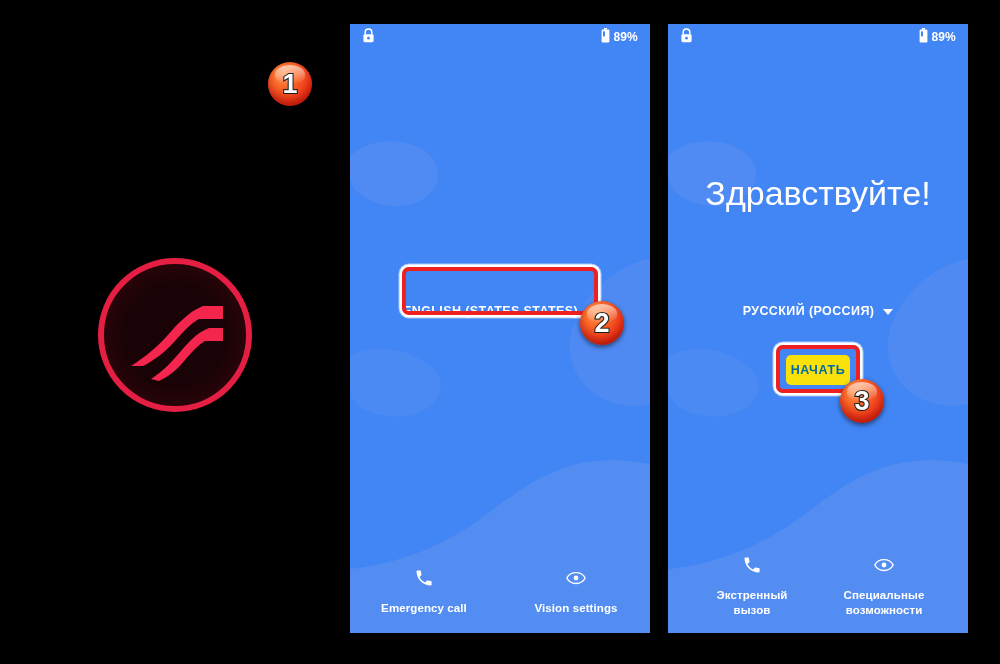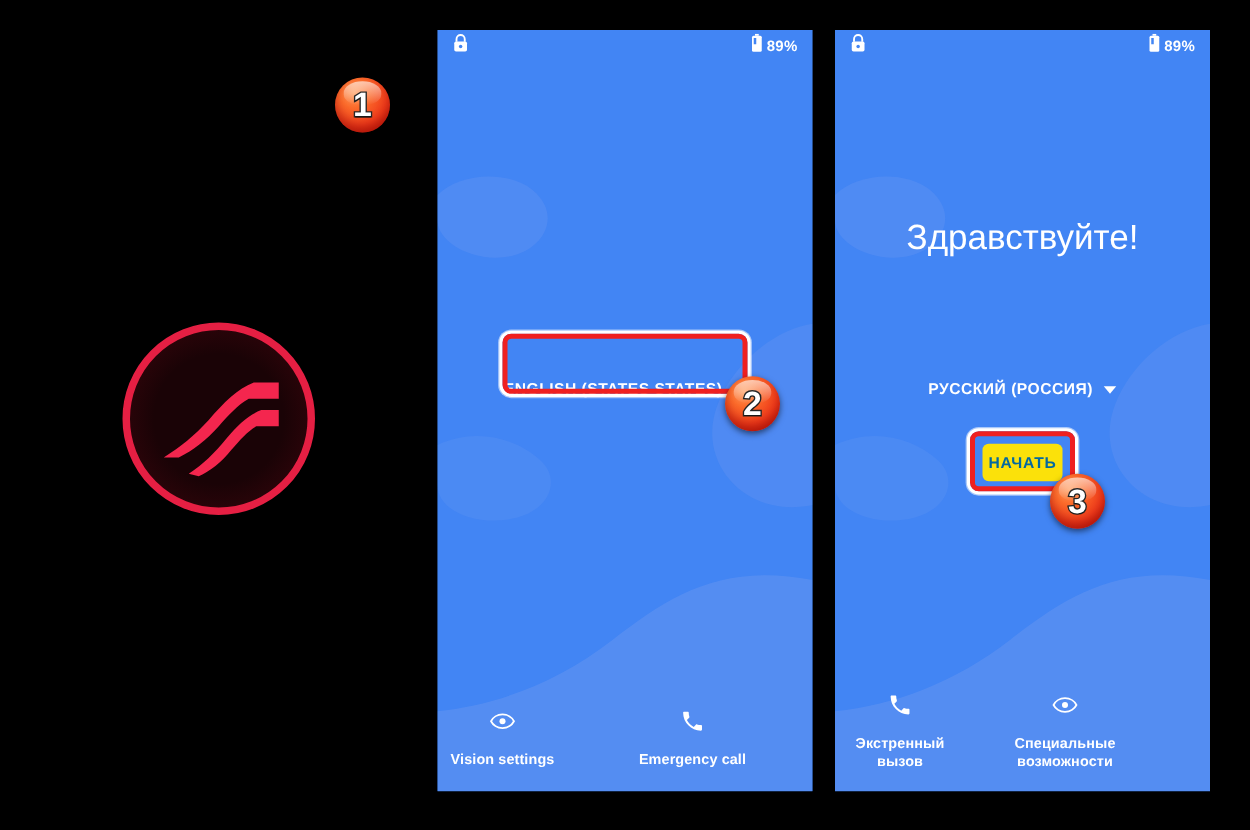--- a/index.html
+++ b/index.html
@@ -39,21 +39,21 @@
   }
   .sb-right { display: flex; align-items: center; gap: 3px; justify-content: space-between; }
   .sb-pct { font-size: 12px; font-weight: bold; letter-spacing: .2px; }
 
   
   .greeting {
     position: absolute; left: 0; width: 100%;
     text-align: center; color: #fff; font-weight: 400;
   }
   .greeting-en { top: 152px; font-size: 37px; }
-  .greeting-ru { top: 150px; font-size: 28px; }
+  .greeting-ru { top: 150px; font-size: 34px; }
 
   
   .lang-row {
     position: absolute; left: 0; width: 100%;
     display: flex; align-items: center; justify-content: center; gap: 9px;
     color: #fff;
   }
   .lang-en { top: 280px; }
   .lang-ru { top: 280px; }
   .lang-label { font-size: 12.5px; font-weight: bold; letter-spacing: .4px; }
@@ -68,21 +68,21 @@
     position: absolute; background: #fbe10a; color: #0369a1;
     border-radius: 5px; font-size: 12.5px; font-weight: bold;
     letter-spacing: .6px; display: flex; align-items: center;
     justify-content: center; border: none; font-family: "Liberation Sans", sans-serif;
   }
   .btn-start-ru { left: 786px; top: 355px; width: 64px; height: 30px; }
 
   
   .bottom-links {
     position: absolute; left: 0; width: 100%;
-    display: flex; justify-content: flex-start; color: #fff;
+    display: flex; justify-content: center; color: #fff;
   }
   .bl-en { bottom: 18px; gap: 48px; }
   .bl-ru { bottom: 16px; gap: 28px; }
   .bl-item {
     display: flex; flex-direction: column; align-items: center; gap: 9px;
     width: 104px;
   }
   .bl-label {
     font-size: 11.5px; font-weight: bold; text-align: center; line-height: 1.25;
     letter-spacing: .1px;
@@ -178,34 +178,34 @@
 
 
     <div class="lang-row lang-en">
       <span class="lang-label">ENGLISH (STATES STATES)</span>
       <span class="caret"></span>
     </div>
 
     <div class="bottom-links bl-en">
       <div class="bl-item">
         <span>
+          <svg width="20" height="20" viewBox="0 0 24 24" aria-hidden="true">
+            <path d="M6.6 10.8c1.4 2.8 3.8 5.1 6.6 6.6l2.2-2.2c.3-.3.7-.4 1-.2 1.2.4 2.4.6 3.7.6.6 0 1 .4 1 1V20c0 .6-.4 1-1 1C10.7 21 3 13.3 3 3.9c0-.6.4-1 1-1h3.4c.6 0 1 .4 1 1 0 1.3.2 2.5.6 3.7.1.3 0 .7-.2 1l-2.2 2.2z" fill="#fff"></path>
+          </svg>
+        </span>
+        <span class="bl-label">Emergency call</span>
+      </div>
+      <div class="bl-item">
+        <span>
           <svg width="22" height="20" viewBox="0 0 24 24" aria-hidden="true">
             <path d="M12 5.5C6.9 5.5 2.7 8.6 1 12c1.7 3.4 5.9 6.5 11 6.5s9.3-3.1 11-6.5c-1.7-3.4-5.9-6.5-11-6.5z" fill="none" stroke="#fff" stroke-width="1.7"></path>
             <circle cx="12" cy="12" r="2.9" fill="#fff"></circle>
           </svg>
         </span>
         <span class="bl-label">Vision settings</span>
-      </div>
-      <div class="bl-item">
-        <span>
-          <svg width="20" height="20" viewBox="0 0 24 24" aria-hidden="true">
-            <path d="M6.6 10.8c1.4 2.8 3.8 5.1 6.6 6.6l2.2-2.2c.3-.3.7-.4 1-.2 1.2.4 2.4.6 3.7.6.6 0 1 .4 1 1V20c0 .6-.4 1-1 1C10.7 21 3 13.3 3 3.9c0-.6.4-1 1-1h3.4c.6 0 1 .4 1 1 0 1.3.2 2.5.6 3.7.1.3 0 .7-.2 1l-2.2 2.2z" fill="#fff"></path>
-          </svg>
-        </span>
-        <span class="bl-label">Emergency call</span>
       </div>
     </div>
   </div>
 
   <div class="phone phone-right">
     <svg class="wave-svg" viewBox="0 0 300 609" preserveAspectRatio="none">
       <rect x="0" y="0" width="300" height="609" fill="#4285f4"></rect>
       <path d="M0 132 C18 114 56 112 76 128 C98 146 88 172 62 180 C34 188 0 172 0 152 Z" fill="#5b90f2" opacity=".55"></path>
       <path d="M300 235 C268 240 236 268 224 300 C210 336 232 372 268 380 C284 384 300 380 300 380 Z" fill="#5b90f2" opacity=".5"></path>
       <path d="M0 332 C30 318 62 326 82 344 C98 358 92 382 64 390 C34 398 0 386 0 364 Z" fill="#5b90f2" opacity=".4"></path>

